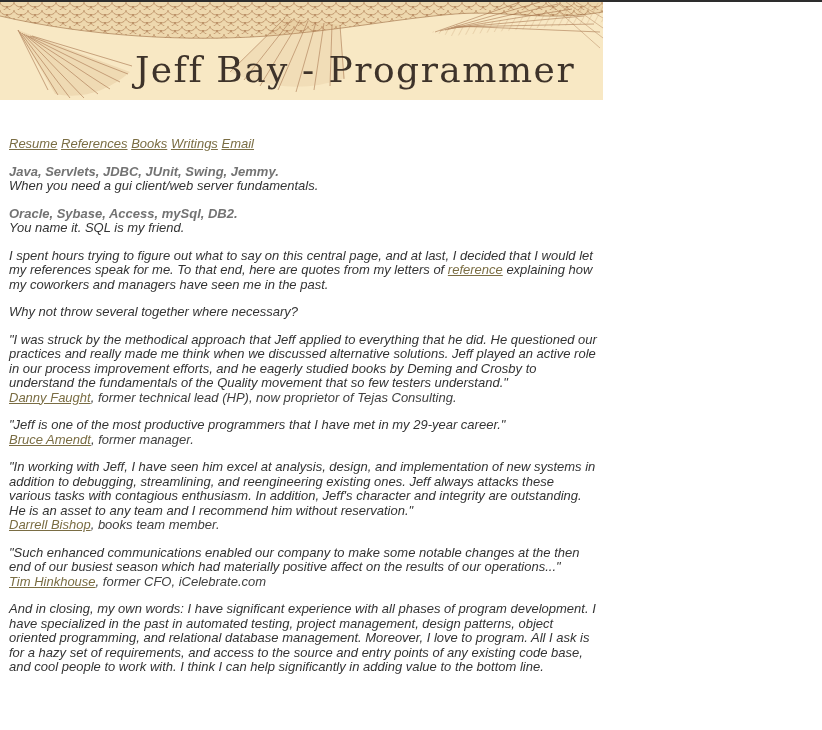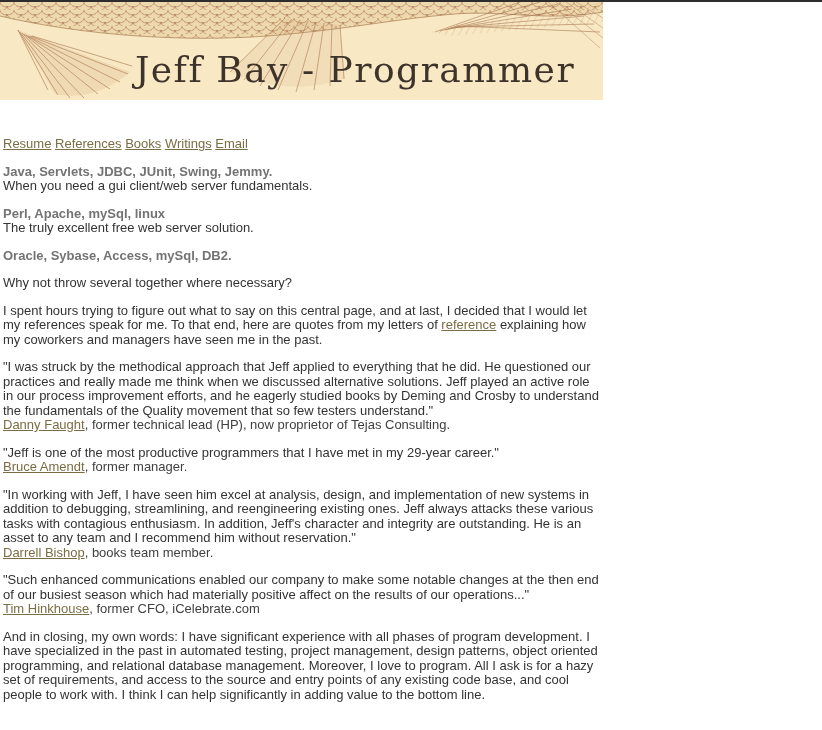--- a/index.html
+++ b/index.html
@@ -25,21 +25,21 @@
     width: 603px;
     height: 98px;
     position: relative;
   }
   .banner svg { display: block; width: 603px; height: 98px; }
 
   .content {
     margin-left: 3px;
     width: 600px;
   }
-  p { margin: 13px 0; }
+  p { margin: 13px 6px; font-style: italic; }
   p.nav { margin-top: 37px; }
   a {
     color: #7a6d43;
     text-decoration: underline;
   }
   b { color: #737373; }
   .quote-attr { color: #404040; }
 </style>
 </head>
 <body>
@@ -94,32 +94,29 @@
     <a href="#">Books</a>
     <a href="#">Writings</a>
     <a href="#">Email</a>
   </p>
 
   <p>
     <b>Java, Servlets, JDBC, JUnit, Swing, Jemmy.</b><br>
     <span>When you need a gui client/web server fundamentals.</span>
   </p>
 
-  <p>
-    <b>Perl, Apache, mySql, linux</b><br>
-    <span>The truly excellent free web server solution.</span>
-  </p>
 
   <p>
     <b>Oracle, Sybase, Access, mySql, DB2.</b><br>
+    <span>You name it. SQL is my friend.</span>
   </p>
 
+  <p><span>I spent hours trying to figure out what to say on this central page, and at last, I decided that I would let my references speak for me. To that end, here are quotes from my letters of </span><a href="#">reference</a><span> explaining how my coworkers and managers have seen me in the past.</span></p>
+
   <p>Why not throw several together where necessary?</p>
-
-  <p><span>I spent hours trying to figure out what to say on this central page, and at last, I decided that I would let my references speak for me. To that end, here are quotes from my letters of </span><a href="#">reference</a><span> explaining how my coworkers and managers have seen me in the past.</span></p>
 
   <p>
     <span>"I was struck by the methodical approach that Jeff applied to everything that he did. He questioned our practices and really made me think when we discussed alternative solutions. Jeff played an active role in our process improvement efforts, and he eagerly studied books by Deming and Crosby to understand the fundamentals of the Quality movement that so few testers understand."</span><br>
     <a href="#">Danny Faught</a><span class="quote-attr">, former technical lead (HP), now proprietor of Tejas Consulting.</span>
   </p>
 
   <p>
     <span>"Jeff is one of the most productive programmers that I have met in my 29-year career."</span><br>
     <a href="#">Bruce Amendt</a><span class="quote-attr">, former manager.</span>
   </p>

